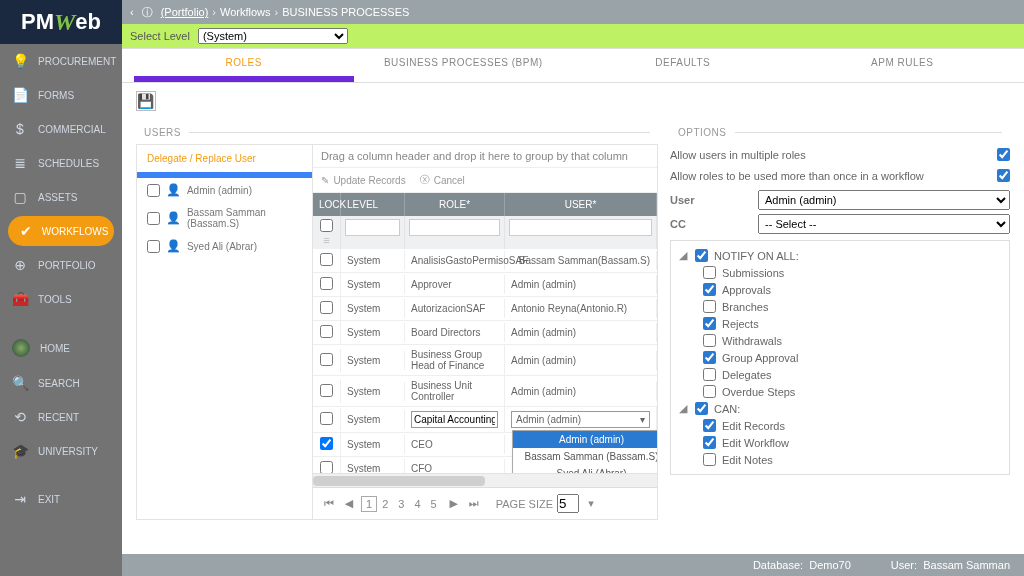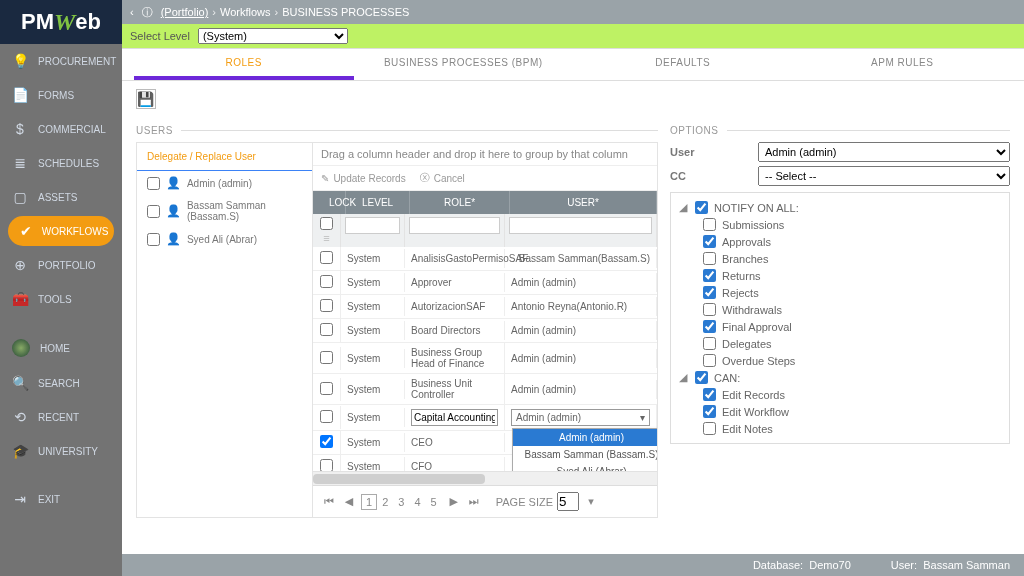--- a/index.html
+++ b/index.html
@@ -19,44 +19,44 @@
 
 .main { flex:1; display:flex; flex-direction:column; background:#fff;}
 .topbar { height:24px; background:#9aa3a8; color:#fff; display:flex; align-items:center; gap:8px; padding:0 8px; font-size:11px;}
 .topbar a{color:#fff;text-decoration:underline;}
 .crumbs{display:flex;align-items:center;gap:4px;}
 .crumbs .sep{opacity:.8}
 .row2 { display:flex; align-items:center; gap:8px; padding:4px 8px; background:#bef264; border-bottom:1px solid #ddd; }
 .row2 select{width:150px;font-size:11px;}
 .tabs { display:flex; border-bottom:1px solid #ddd; padding:0 12px;background:#fff; }
 .tab { flex:1; text-align:center; padding:8px 0; font-size:10px; color:#888; letter-spacing:.5px;cursor:pointer;}
-.tab.active{ color:#f39c12; border-bottom:4px solid #6d28d9;}
+.tab.active{ color:#f39c12; border-bottom:6px solid #6d28d9;}
 .toolbar{ padding:8px 14px;}
 .save-ico{width:20px;height:20px;border:1px solid #bbb;display:inline-flex;align-items:center;justify-content:center;font-size:14px;color:#888;cursor:pointer;}
 
 
 .body { flex:1; display:flex; gap:12px; padding:4px 14px 4px 14px; overflow:auto; }
 .left-pane{ flex:1.15; min-width:0;}
 .right-pane{ width:340px; }
-.section-hd{ display:flex; align-items:center; color:#999; font-size:10px; letter-spacing:.5px; margin:4px 0 6px;text-align:center;}
+.section-hd{ display:flex; align-items:center; color:#999; font-size:10px; letter-spacing:.5px; margin:4px 8px 6px;text-align:center;}
 .section-hd:after{content:"";flex:1;border-top:1px solid #ddd;margin-left:8px;}
 .panel{display:flex;gap:0;border:1px solid #e3e3e3;background:#fff;}
 .user-list{width:176px;border-right:1px solid #e3e3e3;}
-.user-list .hdr{padding:8px 10px;color:#f39c12;font-size:10px;border-bottom:1px solid #3b82f6;cursor:pointer;}
+.user-list .hdr{padding:8px 10px;color:#f39c12;font-size:10px;border-bottom:6px solid #3b82f6;cursor:pointer;}
 .ul-item{display:flex;align-items:center;gap:6px;padding:5px 10px;font-size:10px;color:#777;}
 .ul-item input{margin:0;}
 .person-ico{color:#aaa;font-size:12px;}
 
 
 .grid-wrap{flex:1;display:flex;flex-direction:column;min-width:0;}
 .grid-msg{padding:5px 8px;color:#888;border-bottom:1px solid #eee;}
 .grid-actions{display:flex;gap:14px;padding:5px 8px;font-size:10px;color:#999;border-bottom:1px solid #eee;}
 .grid-actions span{cursor:pointer;display:inline-flex;align-items:center;gap:4px;}
 .grid-head{display:flex;background:#7f8a91;color:#fff;font-size:10px;}
-.gc{padding:6px 16px;border-right:1px solid rgba(255,255,255,.2);}
+.gc{padding:6px 6px;border-right:1px solid rgba(255,255,255,.2);}
 .gc.c0{width:28px;text-align:center;}
 .gc.c1{width:64px;}
 .gc.c2{width:100px;text-align:center;}
 .gc.c3{flex:1;text-align:center;}
 .grid-filter{display:flex;background:#eef0f1;}
 .grid-filter .gc{padding:3px 4px;border-right:1px solid #e3e3e3;}
 .grid-filter input{width:100%;border:1px solid #ccc;font-size:10px;padding:2px;background:#fff;}
 .grid-filter .ico-s{color:#bbb;}
 .grid-rows{max-height:224px;overflow:hidden;}
 .gr{display:flex;border-bottom:1px solid #eee;font-size:10px;color:#666;align-items:center;min-height:22px;}
@@ -305,20 +305,30 @@
               &nbsp;&nbsp;<span>PAGE SIZE</span>
               <input type="text" style="width: 22px;" value="5">
               <span class="pg-btn">▾</span>
             </div>
           </div>
         </div>
       </div>
 
       <div class="right-pane">
         <div class="section-hd">OPTIONS</div>
+        <div id="opts">
+            <div class="opt-row">
+              <span>Allow users in multiple roles</span>
+              <input type="checkbox" checked="" style="">
+            </div>
+            <div class="opt-row">
+              <span>Allow roles to be used more than once in a workflow</span>
+              <input type="checkbox" checked="" style="">
+            </div>
+          </div>
         <div class="dm-row">
           <label>User</label>
           <select><option>Admin  (admin)</option></select>
         </div>
         <div class="dm-row">
           <label>CC</label>
           <select><option>-- Select --</option></select>
         </div>
         <div class="tree">
           <div class="tnode">
@@ -334,33 +344,29 @@
               <div class="tnode child">
                 <input type="checkbox" class="chk" checked="" style="">
                 <span>Approvals</span>
               </div>
               <div class="tnode child">
                 <input type="checkbox" class="chk" style="">
                 <span>Branches</span>
               </div>
               <div class="tnode child">
                 <input type="checkbox" class="chk" checked="" style="">
-                <span>Returns</span>
+                <span>Rejects</span>
+              </div>
+              <div class="tnode child">
+                <input type="checkbox" class="chk" style="">
+                <span>Withdrawals</span>
               </div>
               <div class="tnode child">
                 <input type="checkbox" class="chk" checked="" style="">
-                <span>Rejects</span>
-              </div>
-              <div class="tnode child">
-                <input type="checkbox" class="chk" style="">
-                <span>Withdrawals</span>
-              </div>
-              <div class="tnode child">
-                <input type="checkbox" class="chk" checked="" style="">
-                <span>Final Approval</span>
+                <span>Group Approval</span>
               </div>
               <div class="tnode child">
                 <input type="checkbox" class="chk" style="">
                 <span>Delegates</span>
               </div>
               <div class="tnode child">
                 <input type="checkbox" class="chk" style="">
                 <span>Overdue Steps</span>
               </div>
             </div>

